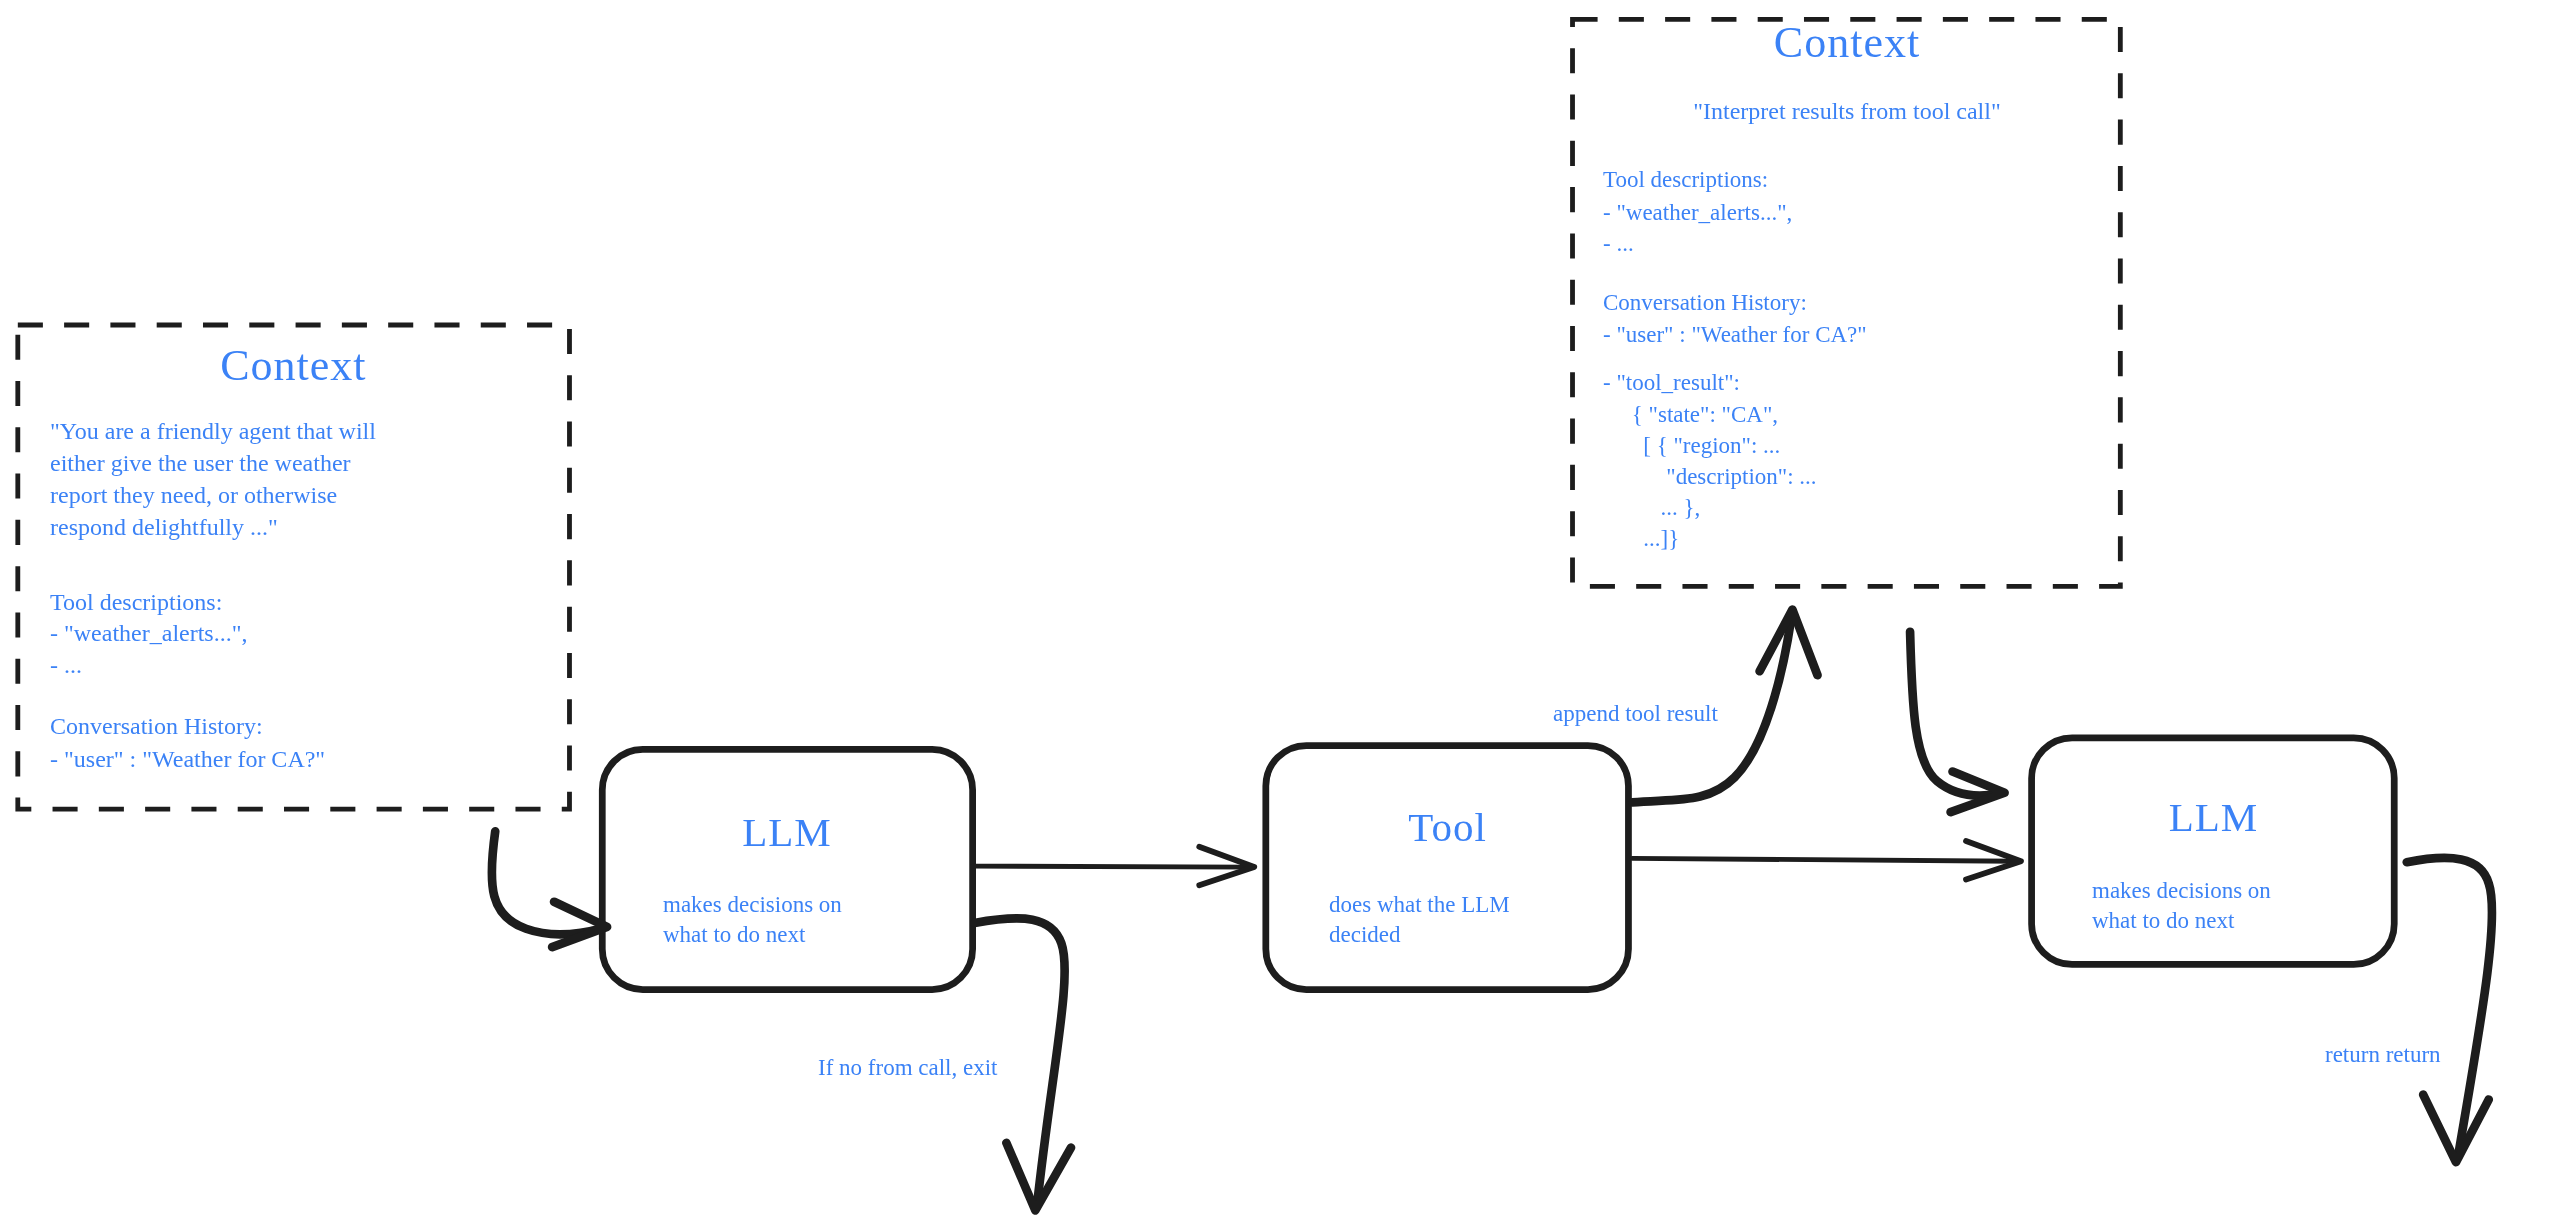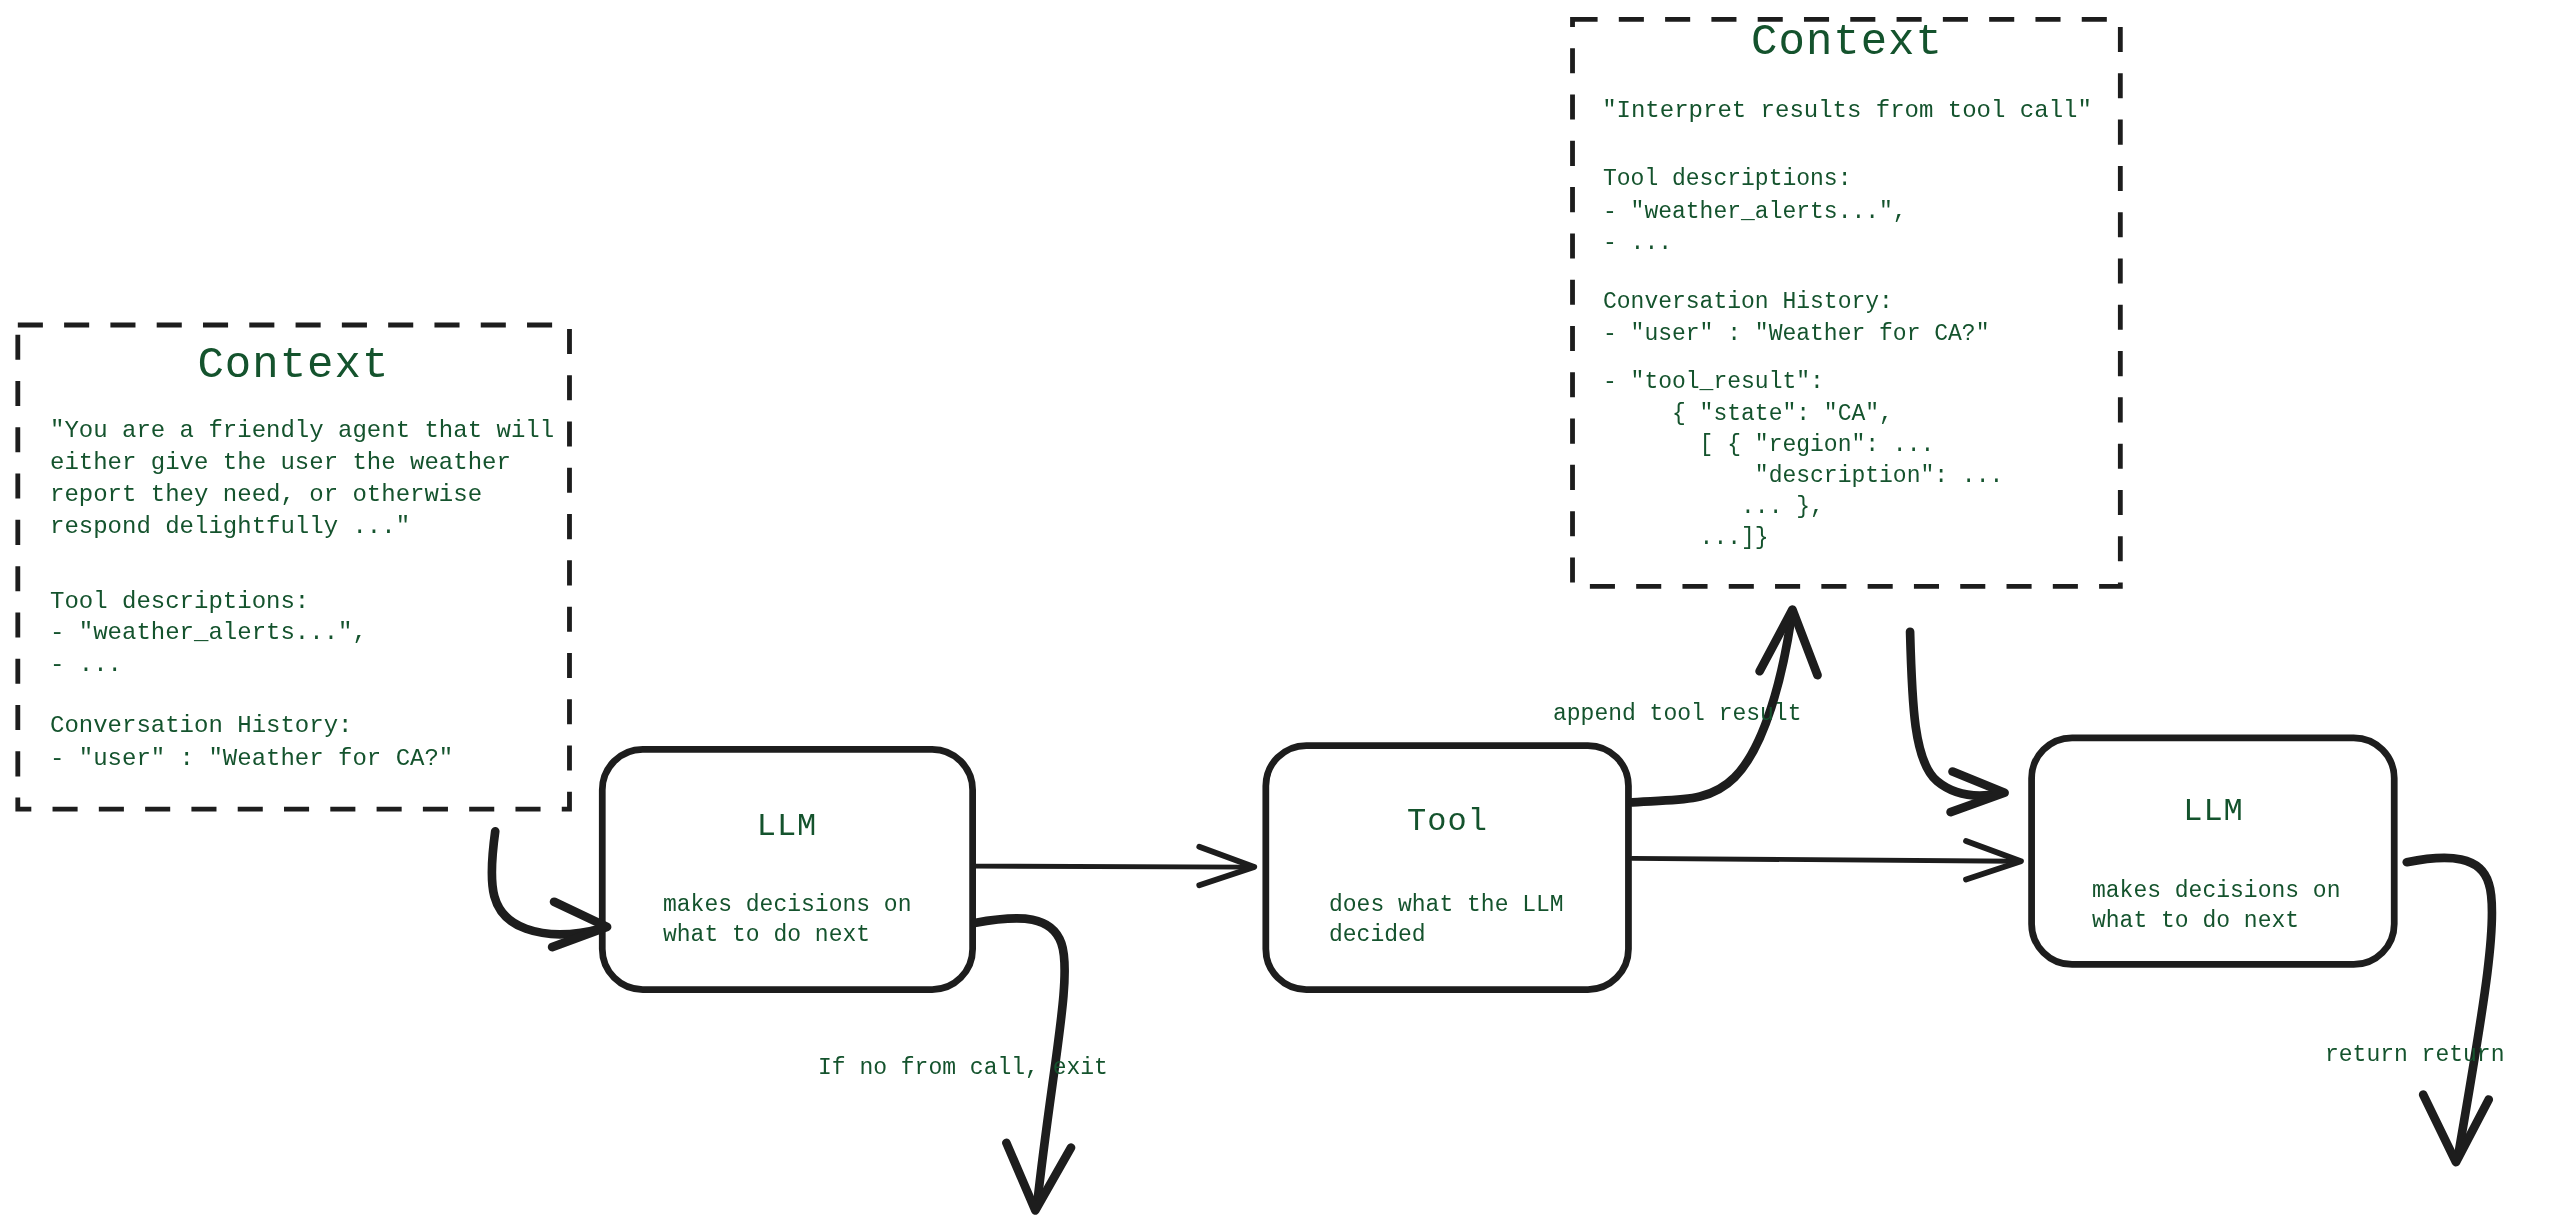--- a/index.html
+++ b/index.html
@@ -52,39 +52,39 @@
   .arrow-head {
     stroke-width: 6;
   }
   .arrow-head-thick {
     stroke-width: 9;
   }
 
   
   .txt {
     position: absolute;
-    color: #14532d;
-    font-family: Liberation Mono, monospace;
+    color: #3b82f6;
+    font-family: Liberation Serif, serif;
     white-space: pre;
   }
   .ctx-title {
     font-size: 44px;
     font-weight: 400;
     letter-spacing: 1px;
   }
   .ctx-body {
     font-size: 24px;
     line-height: 32px;
   }
   .ctx-body-sm {
     font-size: 23px;
     line-height: 31px;
   }
   .node-title {
-    font-size: 32px;
+    font-size: 41px;
     letter-spacing: 1px;
   }
   .node-sub {
     font-size: 23px;
     line-height: 30px;
   }
   .edge-label {
     font-size: 23px;
     margin-top: 17px;
   }

